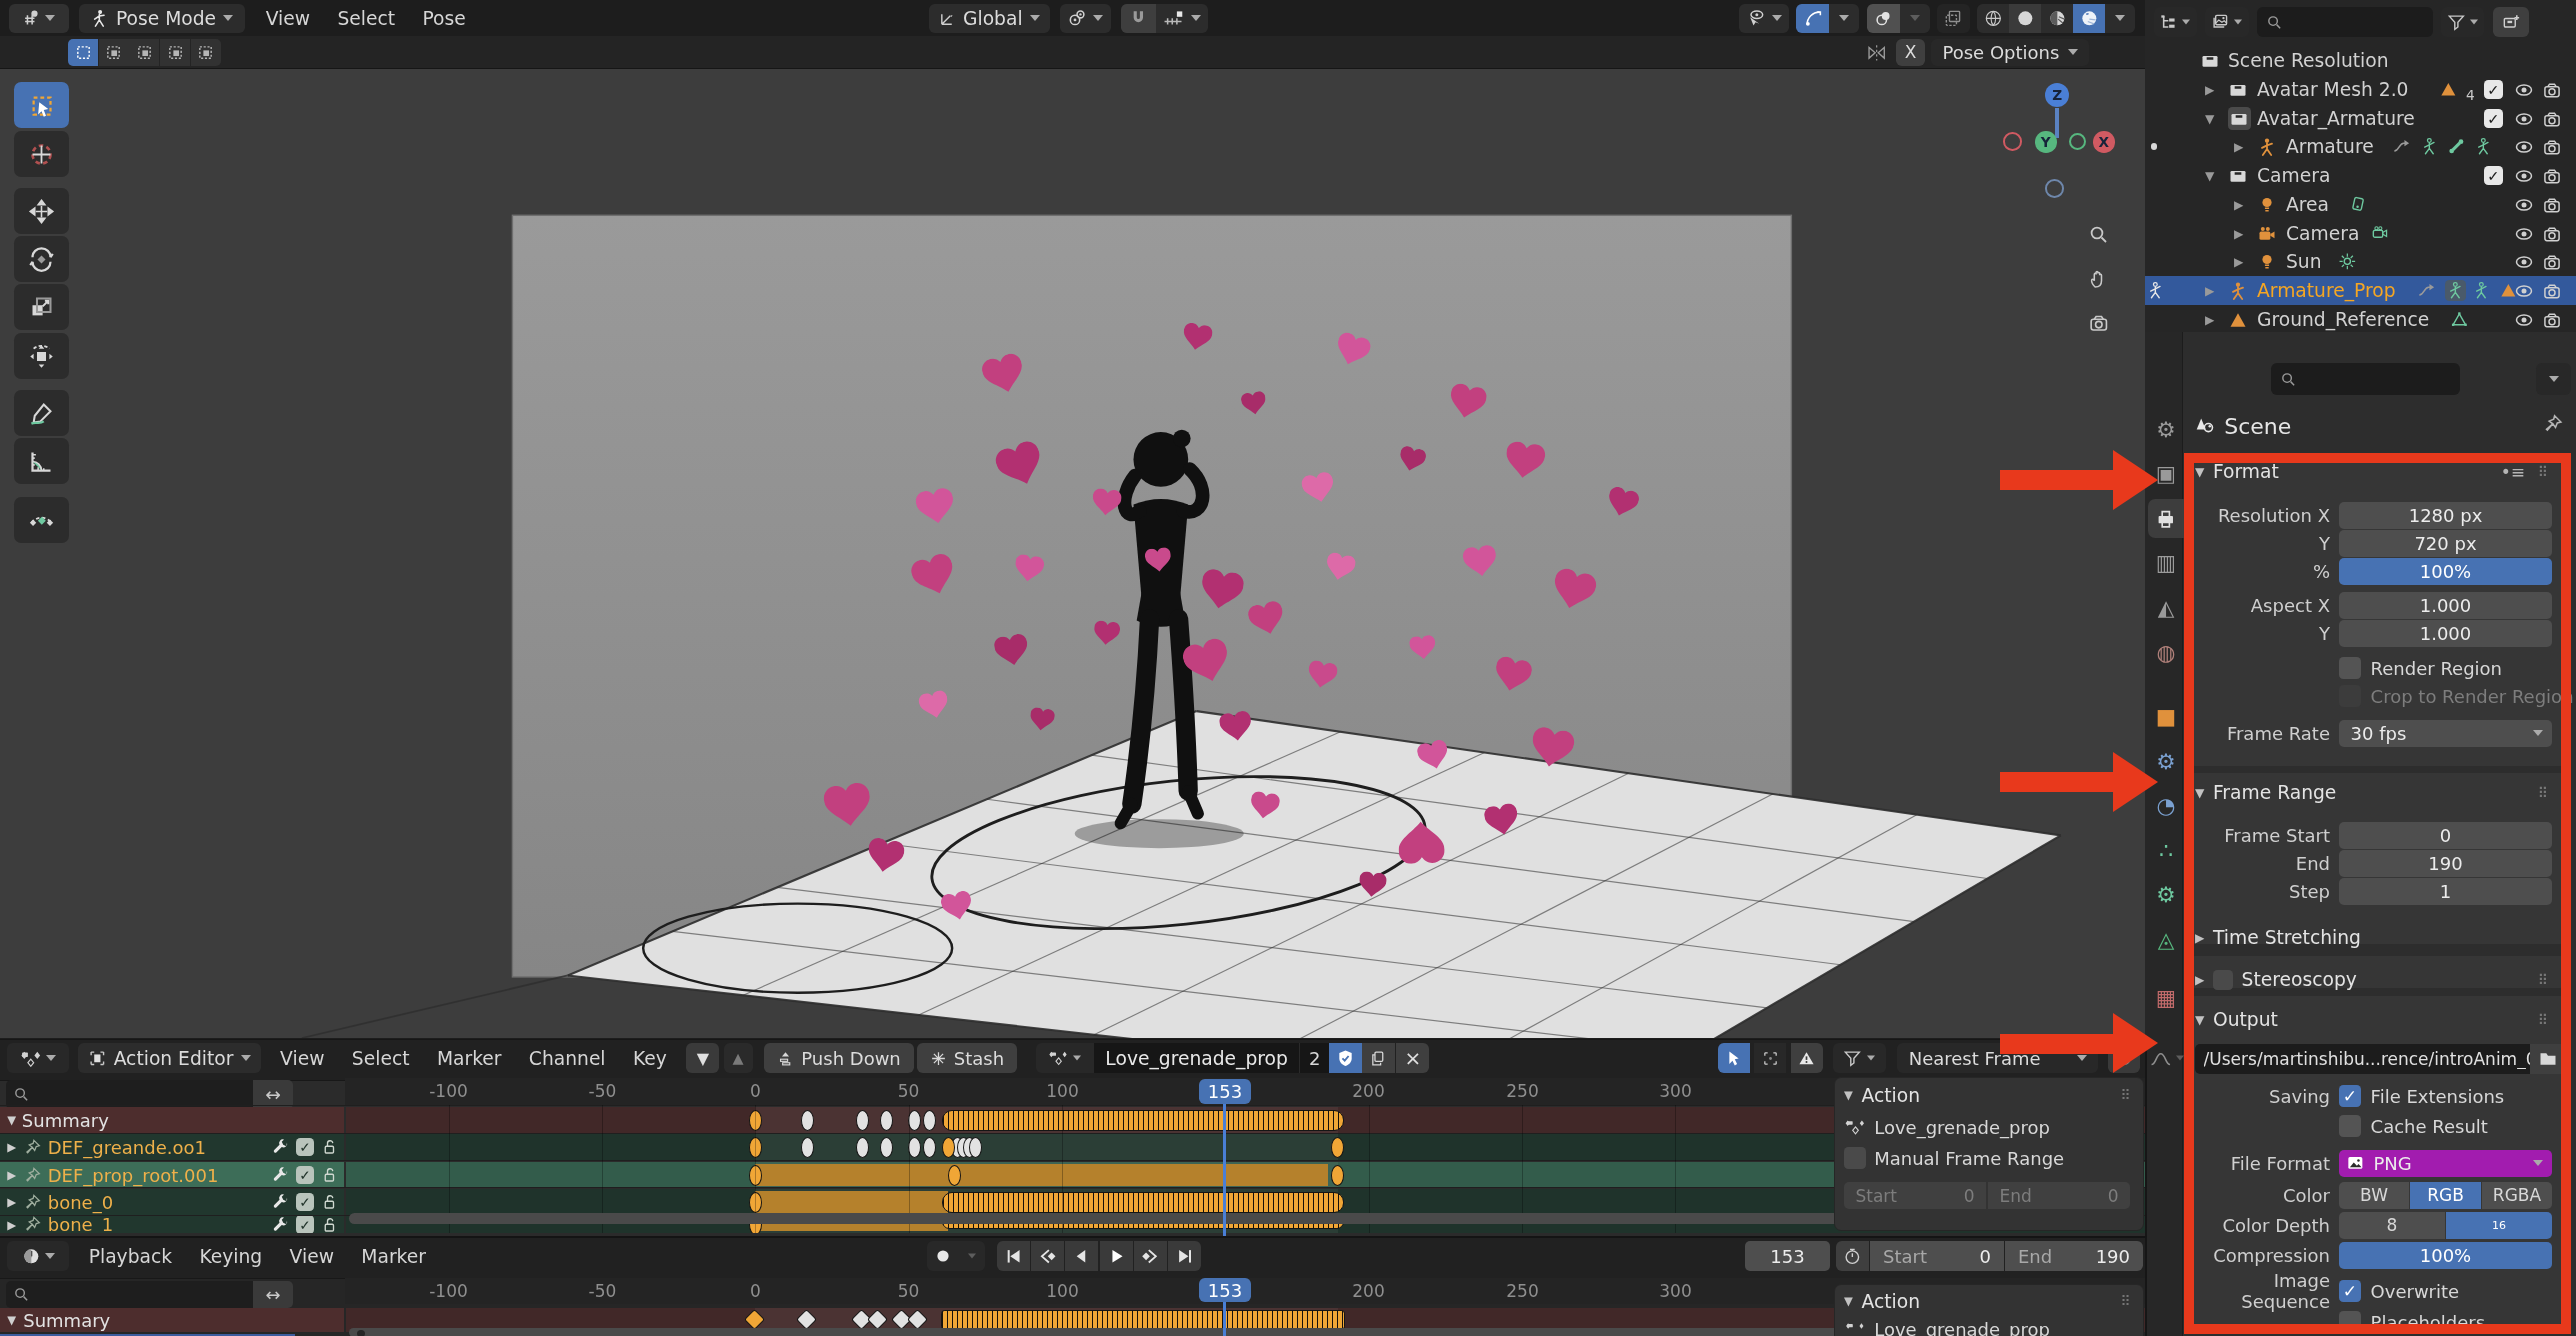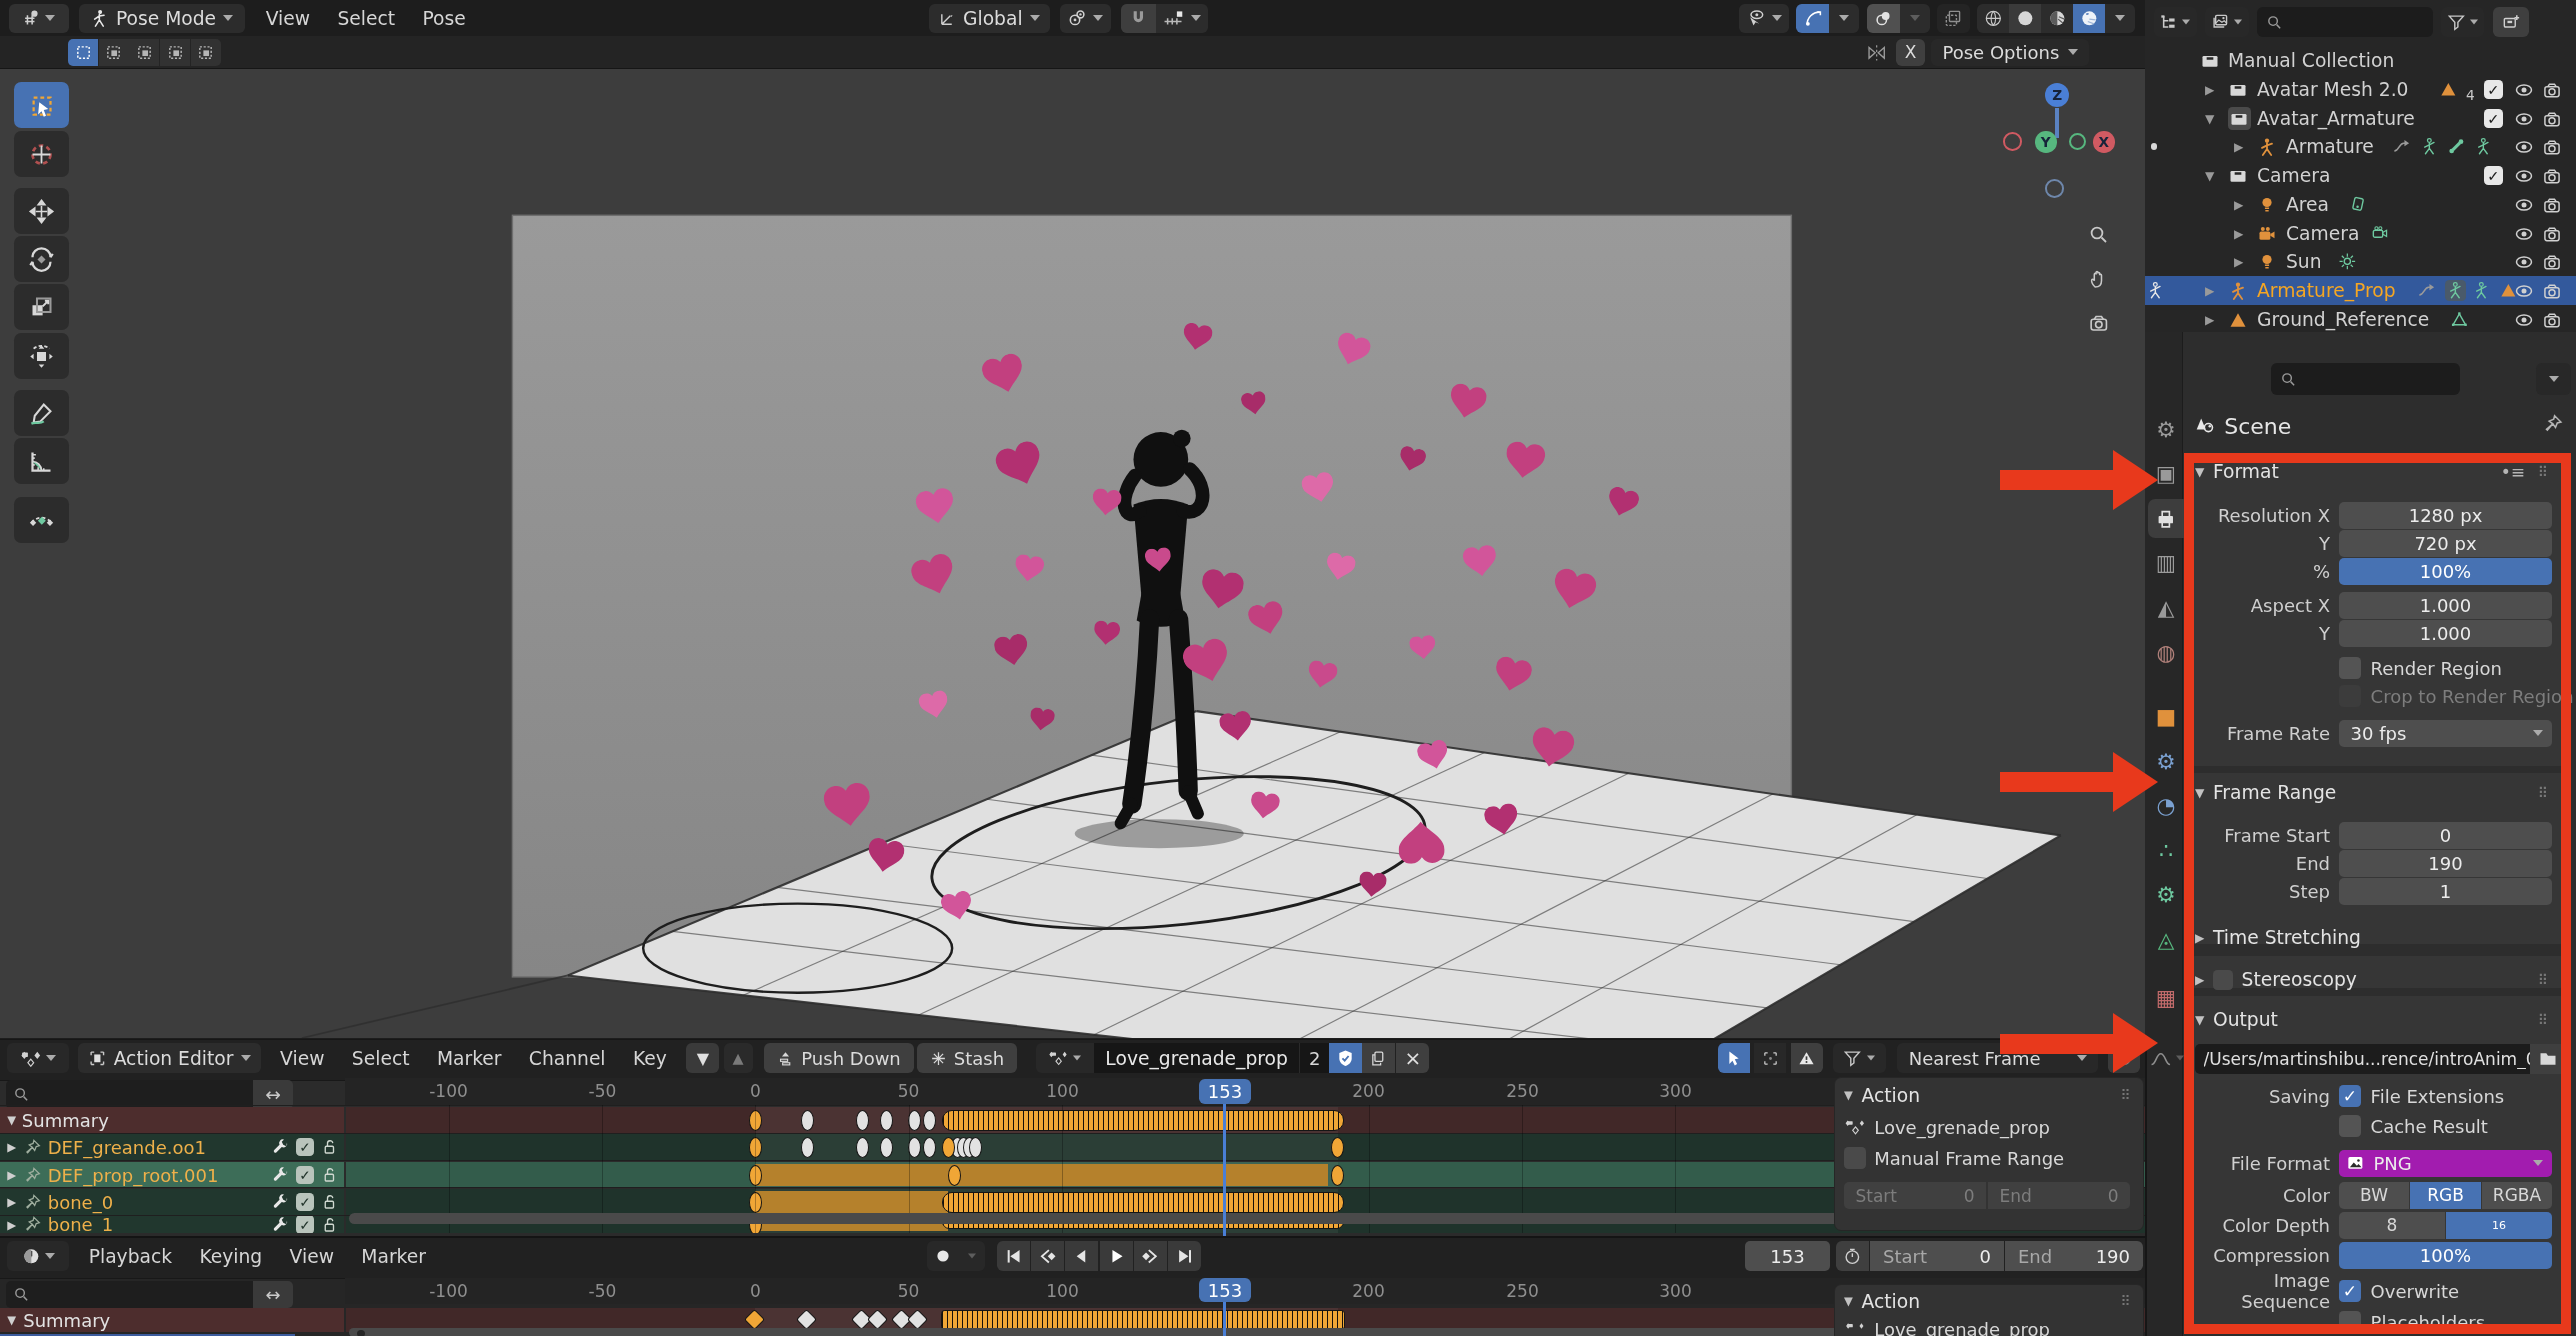--- a/index.html
+++ b/index.html
@@ -496,21 +496,21 @@
       </div>
     </div>
     <div id="outliner-rows" style="position: absolute; left: 0px; top: 46px; width: 431px;">
         <div style="position: absolute; left: 0px; top: 0px; width: 431px; height: 29px; display: flex; align-items: center;">
           <span class="icon" style="position:absolute;left:55px;">
             <svg width="20" height="20" viewBox="0 0 24 24">
               <rect x="3" y="6" width="18" height="13" rx="1.5" fill="#d8d8d8"></rect>
               <rect x="8" y="7.5" width="8" height="3" fill="#262626"></rect>
             </svg>
           </span>
-          <span class="olabel" style="position:absolute;left:83px;">Manual Collection</span>
+          <span class="olabel" style="position:absolute;left:83px;">Scene Resolution</span>
         </div>
         <div style="position: absolute; left: 0px; top: 29px; width: 431px; height: 29px; display: flex; align-items: center;">
           <span class="tri" style="position:absolute;left:60px;font-size:12.2px;color:#9a9a9a;">▶</span>
           <span class="icon" style="position:absolute;left:83px;">
             <svg width="20" height="20" viewBox="0 0 24 24">
               <rect x="3" y="6" width="18" height="13" rx="1.5" fill="#d8d8d8"></rect>
               <rect x="8" y="7.5" width="8" height="3" fill="#262626"></rect>
             </svg>
           </span>
           <span class="olabel" style="position:absolute;left:112px;">Avatar Mesh 2.0</span>

